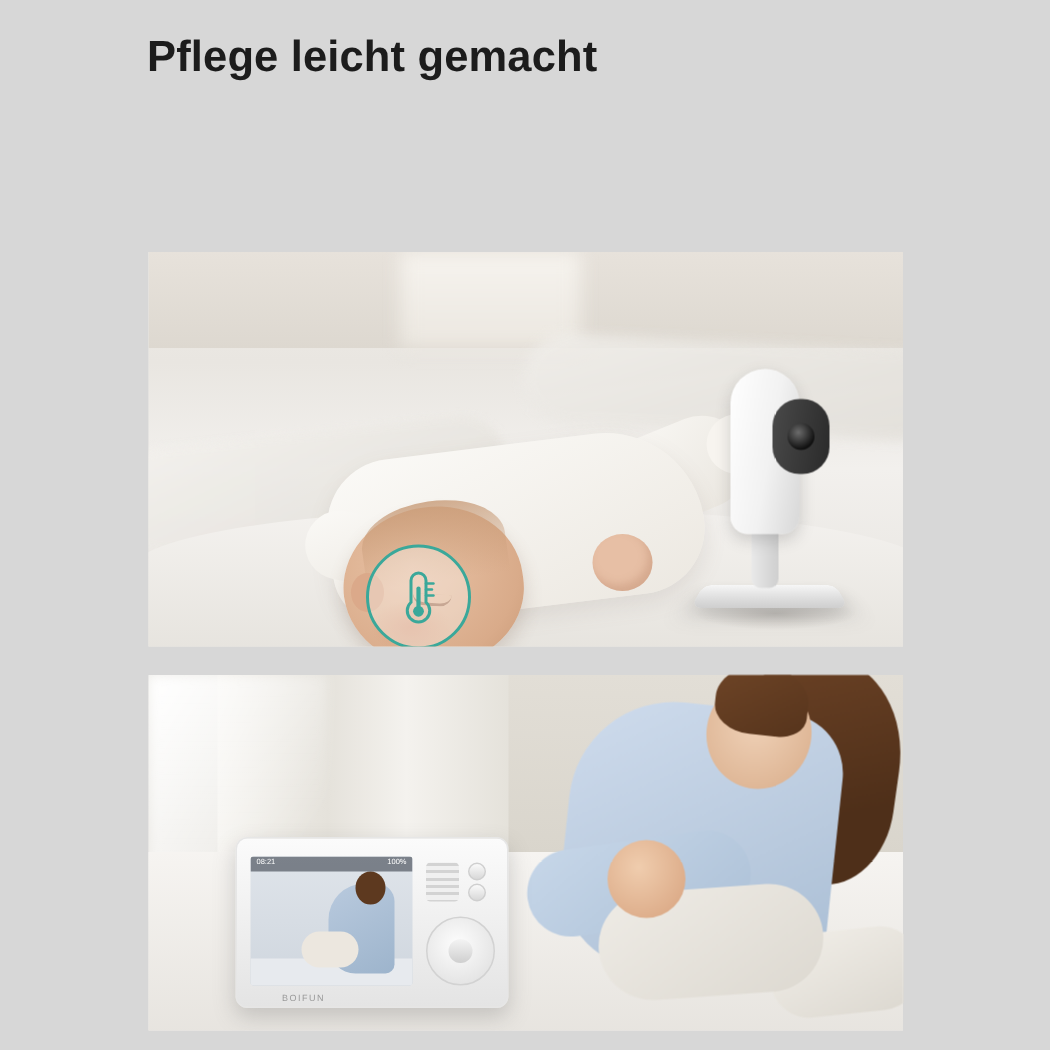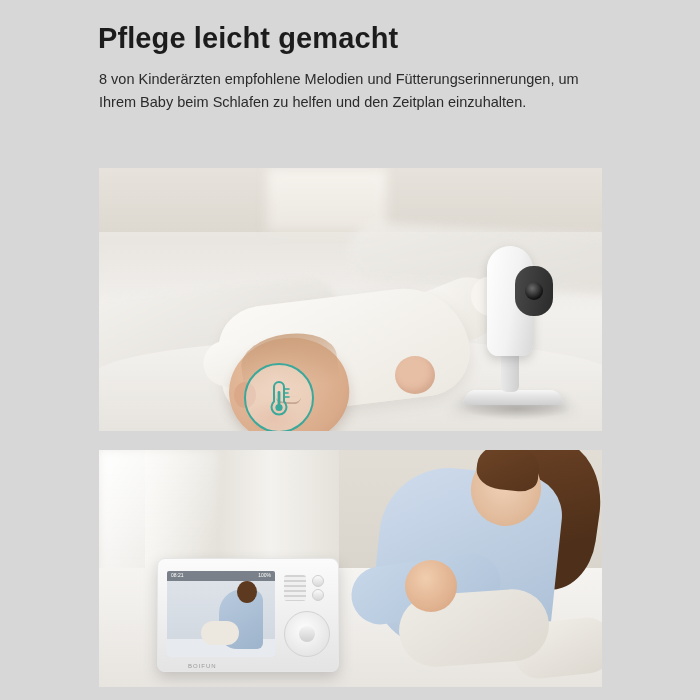--- a/index.html
+++ b/index.html
@@ -397,21 +397,20 @@
     justify-content: center;
   }
   .badge-temp { left: 145px; top: 195px; }
 </style>
 </head>
 <body>
 
 <div class="page">
 
   <h1 class="headline">Pflege leicht gemacht</h1>
-  <p class="subtext">8 von Kinderärzten empfohlene Melodien und Fütterungserinnerungen, um Ihrem Baby beim Schlafen zu helfen und den Zeitplan einzuhalten.</p>
 
   <div class="photo photo-top">
     <div class="sheet-bg"></div>
     <div class="wall"></div>
     <div class="wall-light"></div>
     <div class="sheet-fold-b"></div>
     <div class="sheet-fold-a"></div>
     <div class="bed-front"></div>
 
     <div class="baby-leg"></div>

